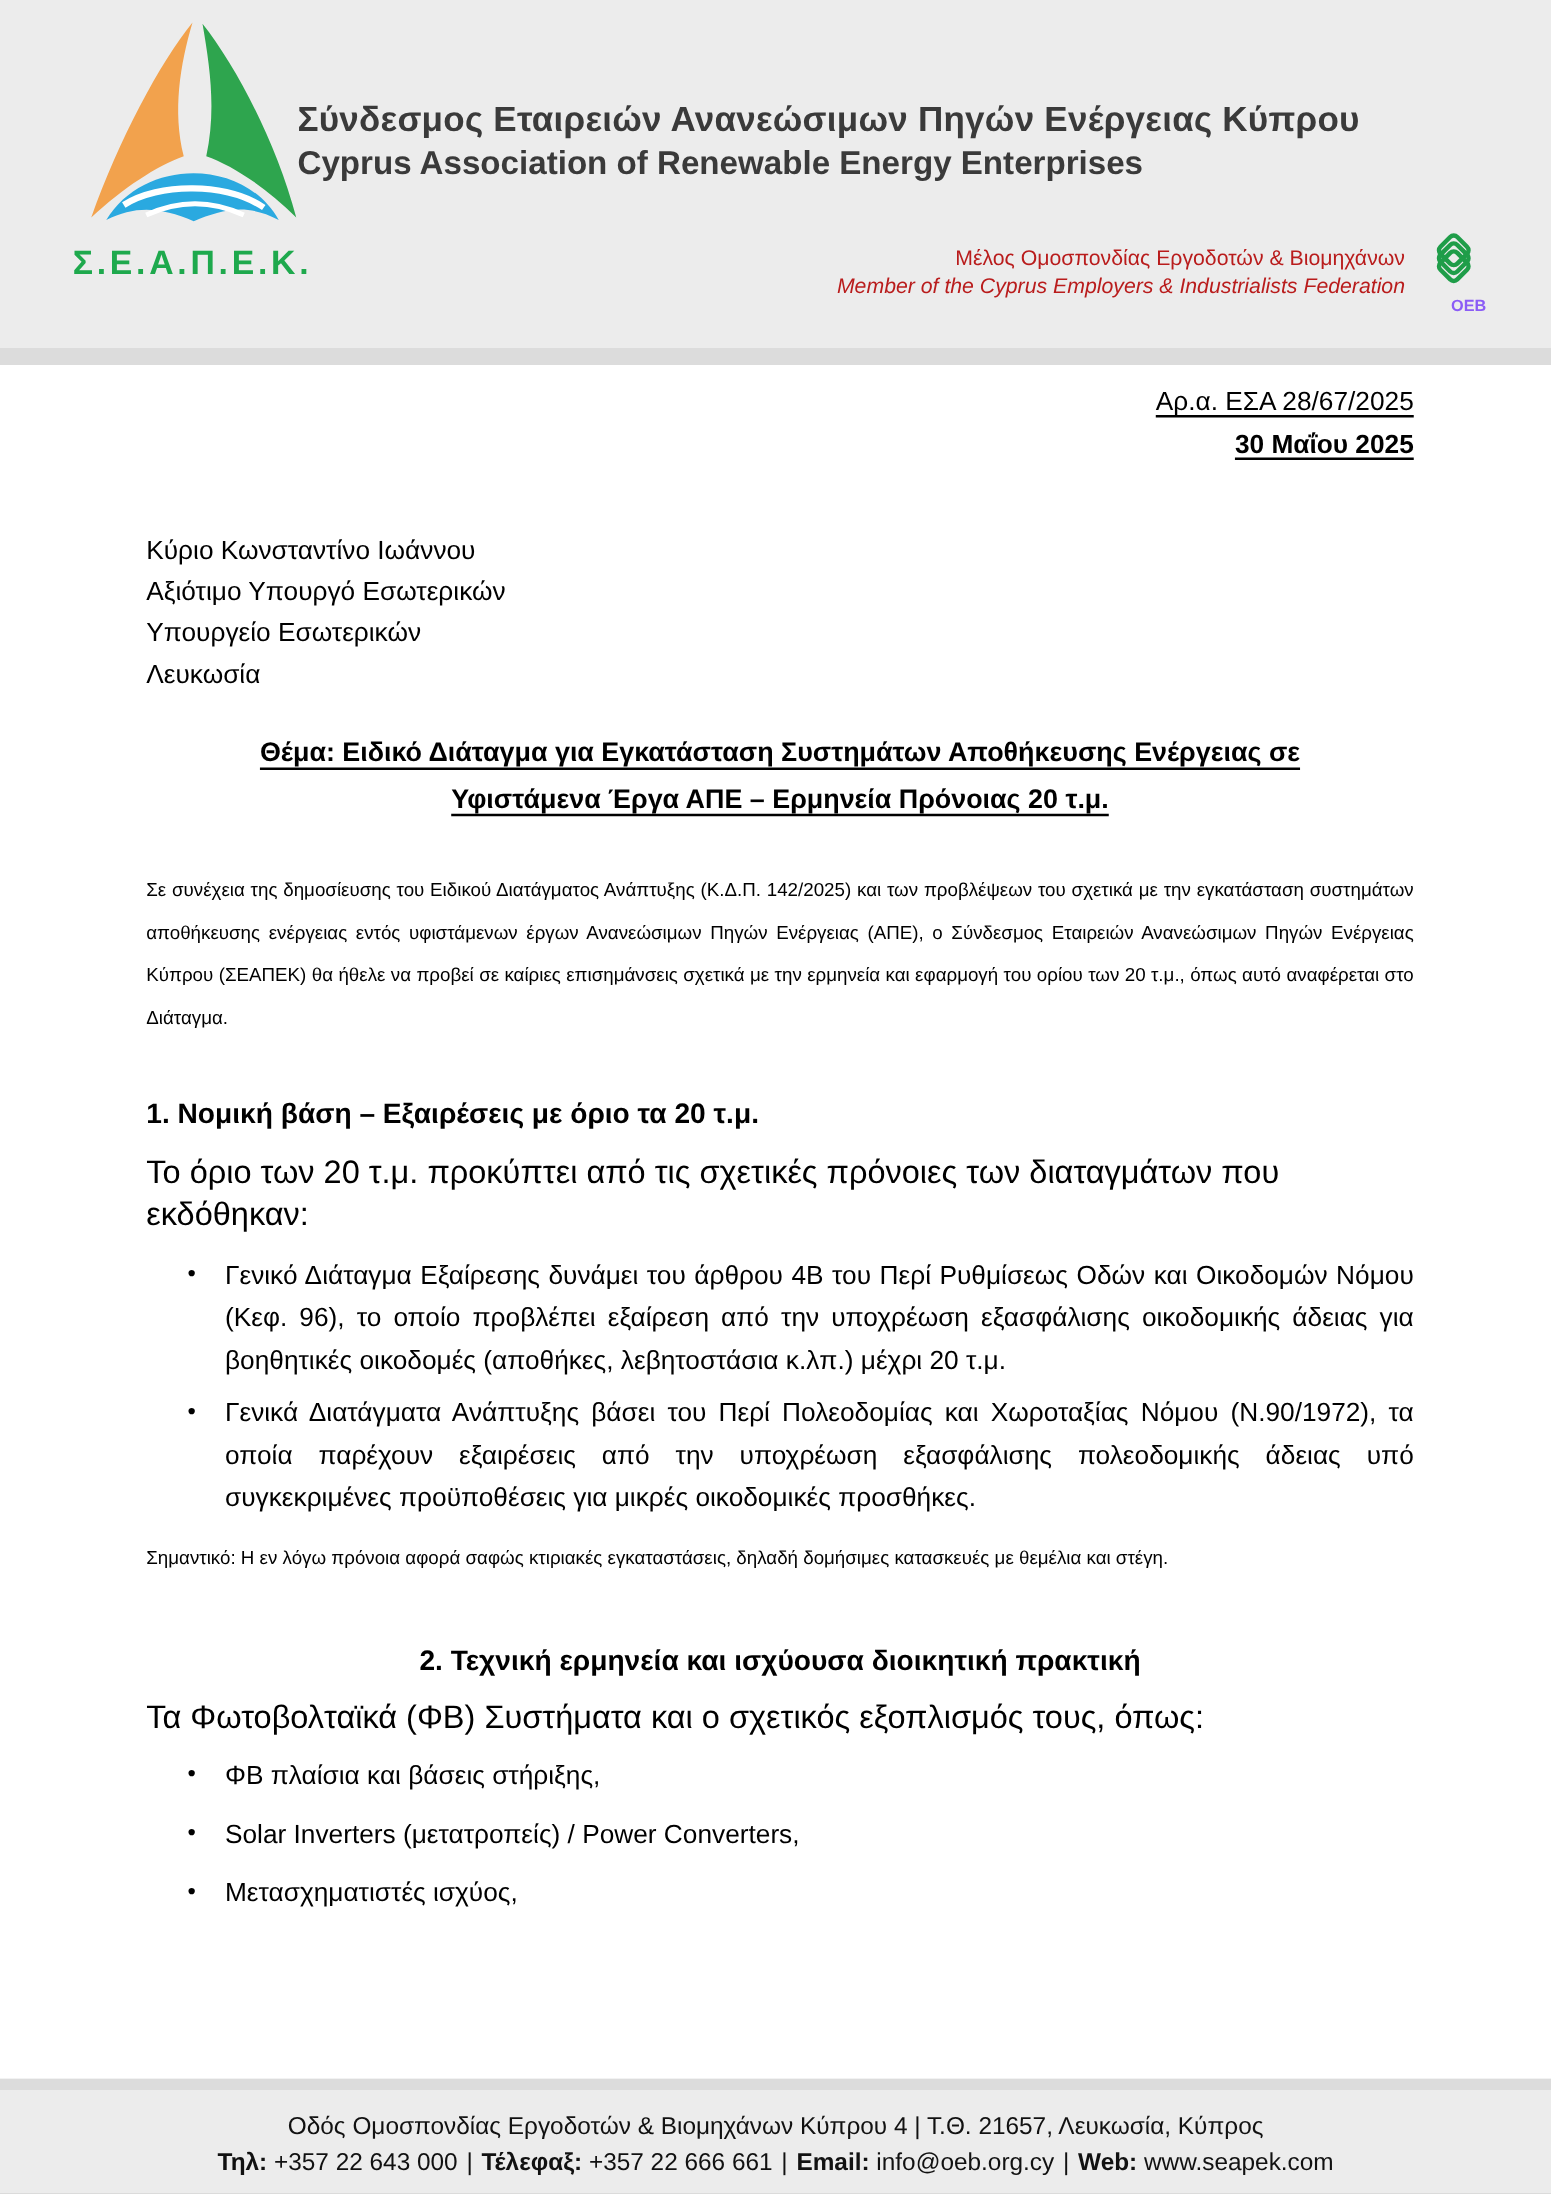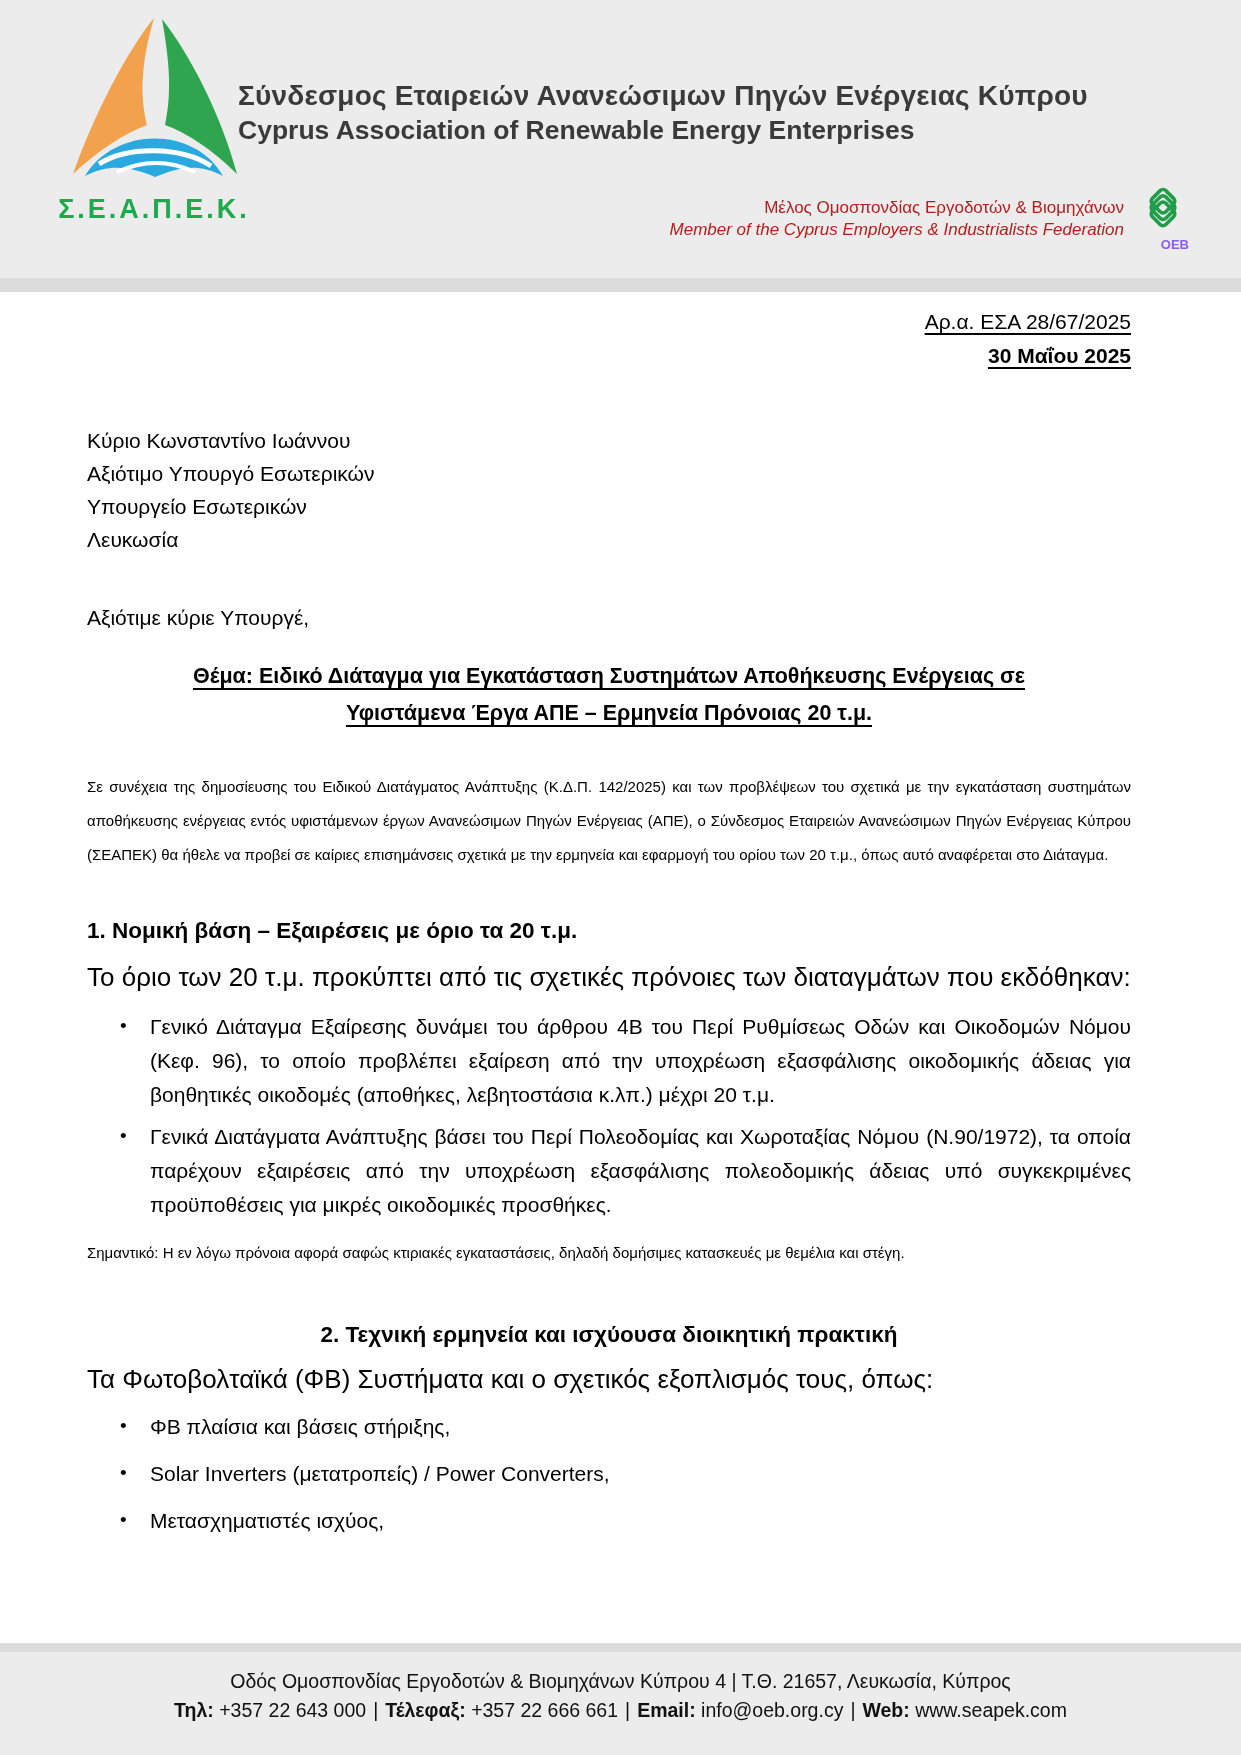--- a/index.html
+++ b/index.html
@@ -43,21 +43,21 @@
   .member-block {
     position:absolute; right:52px; bottom:26px;
     display:flex; align-items:center; gap:13px;
   }
   .member-lines { text-align:right; color:#b91c1c; }
   .member-el { font-size:17px; line-height:22px; }
   .member-en { font-size:17px; line-height:22px; font-style:italic; }
   .oeb-block { text-align:center; }
   .oeb-label { font-size:13px; font-weight:bold; color:#8b5cf6; margin-top:-2px;text-align:right; }
   
-  .letter { padding:0 110px 0 87px; font-size:21px; }
+  .letter { padding:0 110px 0 117px; font-size:21px; }
   .meta { padding-top:18px; text-align:right; }
   .ref-line {
     font-size:21px; text-decoration:underline; text-underline-offset:4px;
   }
   .date-line {
     margin-top:10px;
     font-size:21px; font-weight:bold;
     text-decoration:underline; text-underline-offset:4px;
   }
   .recipient { margin-top:56px; line-height:33px; font-size:21px; }
@@ -76,21 +76,21 @@
   .marker { position:absolute; left:33px; top:-1px; font-size:19px; }
   .note { margin-top:14px; }
   .sec2-heading { margin-top:52px;text-align:center; }
   .lead2 { margin-top:14px; }
   .bullets2 { margin-top:14px; }
   
   .footer {
     position:absolute; left:0; bottom:0; width:100%;
     background:#ececec;
     border-top:9px solid #dcdcdc;
-    height:112px;
+    height:92px;
     text-align:center;
     padding-top:15px;
     font-size:19.5px; line-height:29px; color:#111;
   }
   .footer b { font-weight:bold; }
   .footer .sep { margin:0 7px; }
   .footer span { white-space:pre; }
 </style>
 </head>
 <body>
@@ -144,21 +144,20 @@
       <div class="date-line">30 Μαΐου 2025</div>
     </div>
 
     <div class="recipient">
       <div>Κύριο Κωνσταντίνο Ιωάννου</div>
       <div>Αξιότιμο Υπουργό Εσωτερικών</div>
       <div>Υπουργείο Εσωτερικών</div>
       <div>Λευκωσία</div>
     </div>
 
-    <div class="salutation">Αξιότιμε κύριε Υπουργέ,</div>
 
     <div class="subject">
       <div><span class="subject-line">Θέμα: Ειδικό Διάταγμα για Εγκατάσταση Συστημάτων Αποθήκευσης Ενέργειας σε</span></div>
       <div><span class="subject-line">Υφιστάμενα Έργα ΑΠΕ – Ερμηνεία Πρόνοιας 20 τ.μ.</span></div>
     </div>
 
     <div class="para">Σε συνέχεια της δημοσίευσης του Ειδικού Διατάγματος Ανάπτυξης (Κ.Δ.Π. 142/2025) και των προβλέψεων του σχετικά με την εγκατάσταση συστημάτων αποθήκευσης ενέργειας εντός υφιστάμενων έργων Ανανεώσιμων Πηγών Ενέργειας (ΑΠΕ), ο Σύνδεσμος Εταιρειών Ανανεώσιμων Πηγών Ενέργειας Κύπρου (ΣΕΑΠΕΚ) θα ήθελε να προβεί σε καίριες επισημάνσεις σχετικά με την ερμηνεία και εφαρμογή του ορίου των 20 τ.μ., όπως αυτό αναφέρεται στο Διάταγμα.</div>
 
     <div class="sec-heading">1. Νομική βάση – Εξαιρέσεις με όριο τα 20 τ.μ.</div>
     <div class="lead">Το όριο των 20 τ.μ. προκύπτει από τις σχετικές πρόνοιες των διαταγμάτων που εκδόθηκαν:</div>

